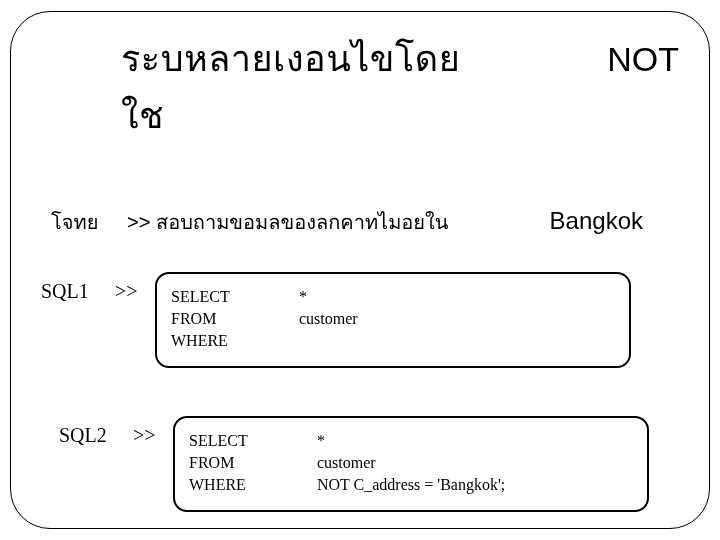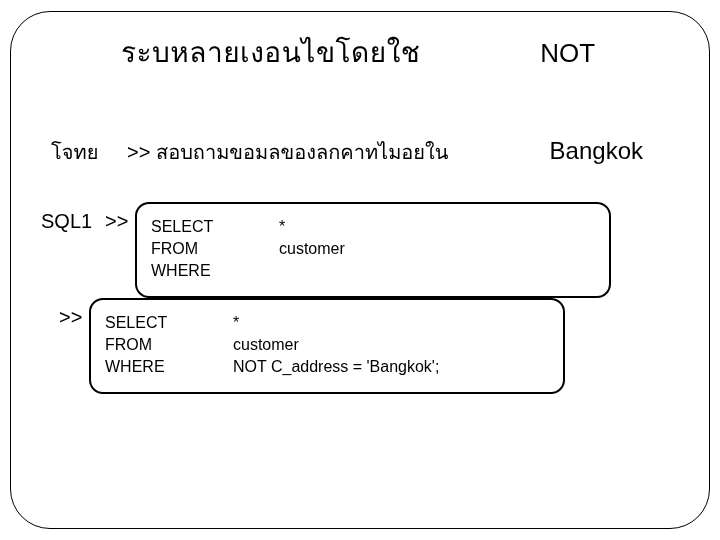--- a/index.html
+++ b/index.html
@@ -9,32 +9,34 @@
     width: 700px; height: 518px;
     margin: 11px 10px;
     border: 1px solid #000;
     border-radius: 40px;
     padding: 18px 30px 20px 30px;
   }
   .title-row {
     display: flex; align-items: baseline; gap: 60px;
     margin-left: 80px; margin-bottom: 34px;
   }
-  .title-th { font-size: 28px; letter-spacing: 0.5px; }
-  .title-not { font-size: 26px; margin-left: 60px; }
+  .title-th { font-size: 36px; letter-spacing: 0.5px; }
+  .title-not { font-size: 34px; margin-left: 60px; }
   .q-row {
     display: flex; align-items: baseline; gap: 28px;
     margin-left: 10px; margin-bottom: 34px;
     font-size: 20px;
   }
   .q-label { min-width: 48px; margin-top: 28px; }
   .q-text { }
   .q-bangkok { margin-left: auto; margin-right: 36px; font-size: 24px; }
   .sql-row {
-    display: flex; align-items: flex-start; gap: 4px;
+    display: flex; align-items: flex-start; gap: 14px;
+    margin-bottom: 48px;
+    font-family: Liberation Serif, serif;
   }
   .sql-label { font-size: 20px; min-width: 60px; padding-top: 8px; }
   .sql-arrow { font-size: 20px; padding-top: 8px; min-width: 26px; }
   .sql-box {
     border: 2px solid #000;
     border-radius: 14px;
     width: 476px;
     padding: 10px 14px 12px 14px;
     font-size: 16px;
   }
@@ -71,20 +73,21 @@
         <span class="kw">FROM</span>
         <span class="val">customer</span>
       </div>
       <div class="sql-line">
         <span class="kw">WHERE</span>
       </div>
     </div>
   </div>
 
   <div class="sql-row row2">
+    <span class="sql-label">SQL2</span>
     <span class="sql-arrow">&gt;&gt;</span>
     <div class="sql-box">
       <div class="sql-line">
         <span class="kw">SELECT</span>
         <span class="val">*</span>
       </div>
       <div class="sql-line">
         <span class="kw">FROM</span>
         <span class="val">customer</span>
       </div>

